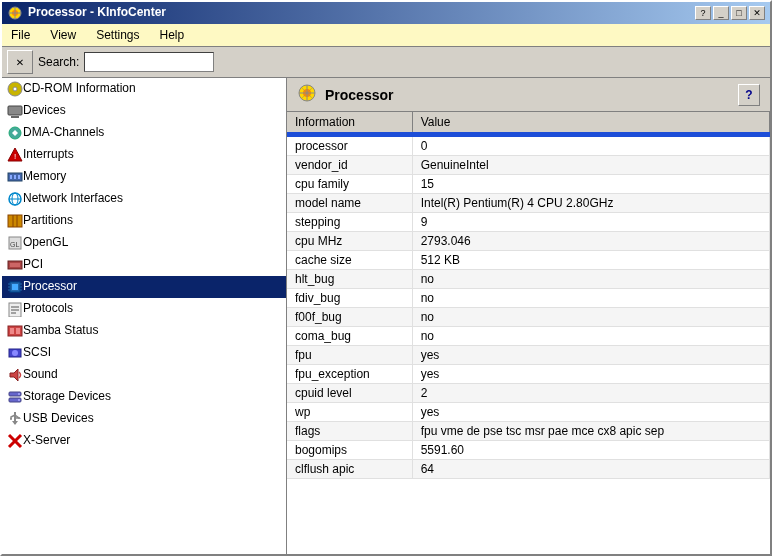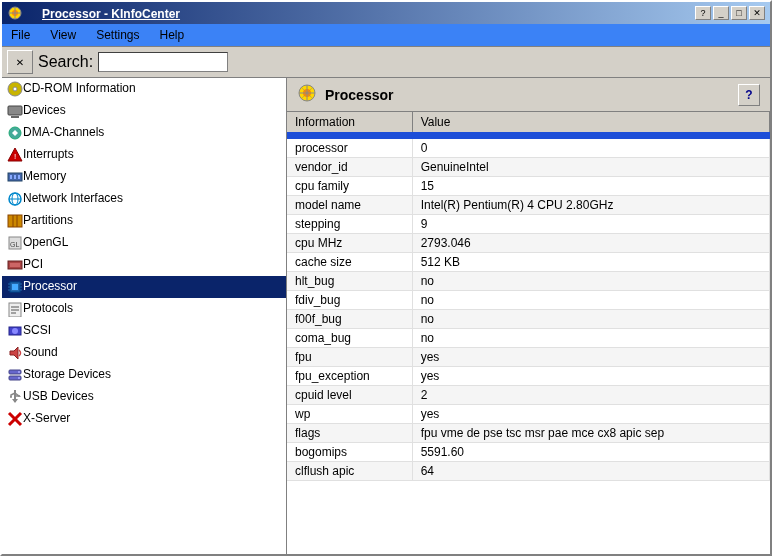--- a/index.html
+++ b/index.html
@@ -25,23 +25,22 @@
       background: linear-gradient(to right, #0a246a, #a6caf0);
       color: white;
       padding: 3px 5px;
       display: flex;
       align-items: center;
       justify-content: space-between;
       height: 22px;
     }
     .title-bar-left {
       display: flex;
-      align-items: flex-end;
-      gap: 19px;
-      text-decoration: underline;
+      align-items: flex-start;
+      gap: 5px;
     }
     .title-bar-icon {
       width: 16px;
       height: 16px;
     }
     .title-bar-text {
       font-size: 12px;
       font-weight: bold;
       color: white;
     }
@@ -57,21 +56,21 @@
       border-top-color: #ffffff;
       border-left-color: #ffffff;
       font-size: 9px;
       cursor: pointer;
       display: flex;
       align-items: center;
       justify-content: center;
       color: black;
     }
     .menubar {
-      background: #3b82f6;
+      background: #fef9c3;
       padding: 2px 4px;
       display: flex;
       gap: 10px;
       border-bottom: 1px solid #808080;
     }
     .menu-item {
       padding: 2px 5px;
       font-size: 12px;
       cursor: pointer;
     }
@@ -90,21 +89,21 @@
       border: 1px solid #808080;
       border-top-color: #ffffff;
       border-left-color: #ffffff;
       display: flex;
       align-items: center;
       justify-content: center;
       cursor: pointer;
       font-size: 10px;
     }
     .search-label {
-      font-size: 16px;
+      font-size: 12px;
     }
     .search-input {
       width: 130px;
       height: 20px;
       border: 1px solid #808080;
       border-top-color: #404040;
       border-left-color: #404040;
       padding: 2px 4px;
       background: white;
       font-size: 12px;
@@ -189,21 +188,21 @@
       width: 100%;
       border-collapse: collapse;
       font-size: 12px;
     }
     thead tr {
       background: #d4d0c8;
     }
     th {
       text-align: left;
       padding: 3px 8px;
-      border-bottom: 7px solid #1d4ed8;
+      border-bottom: 5px solid #1d4ed8;
       border-right: 1px solid #808080;
       font-weight: normal;
     }
     td {
       padding: 2px 8px;
       border-bottom: 1px solid #e0e0e0;
       border-right: 1px solid #e0e0e0;
       vertical-align: top;
     }
     tr:nth-child(even) {
@@ -361,20 +360,30 @@
               <line x1="4" y1="6" x2="12" y2="6" stroke="#555" stroke-width="1"></line>
               <line x1="4" y1="9" x2="12" y2="9" stroke="#555" stroke-width="1"></line>
               <line x1="4" y1="12" x2="9" y2="12" stroke="#555" stroke-width="1"></line>
             </svg>
           </span>
           <span class="sidebar-item-label">Protocols</span>
         </div>
         <div class="sidebar-item">
           <span class="sidebar-item-icon">
             <svg width="16" height="16" viewBox="0 0 16 16">
+              <rect x="1" y="3" width="14" height="10" fill="#c44" stroke="#822" stroke-width="1"></rect>
+              <rect x="3" y="5" width="4" height="6" fill="#e88"></rect>
+              <rect x="9" y="5" width="4" height="6" fill="#e88"></rect>
+            </svg>
+          </span>
+          <span class="sidebar-item-label">Samba Status</span>
+        </div>
+        <div class="sidebar-item">
+          <span class="sidebar-item-icon">
+            <svg width="16" height="16" viewBox="0 0 16 16">
               <rect x="2" y="4" width="12" height="8" fill="#44c" stroke="#228" stroke-width="1"></rect>
               <circle cx="8" cy="8" r="3" fill="#88f"></circle>
             </svg>
           </span>
           <span class="sidebar-item-label">SCSI</span>
         </div>
         <div class="sidebar-item">
           <span class="sidebar-item-icon">
             <svg width="16" height="16" viewBox="0 0 16 16">
               <path d="M3 6 L7 6 L11 2 L11 14 L7 10 L3 10 Z" fill="#c44" stroke="#822" stroke-width="1"></path>

